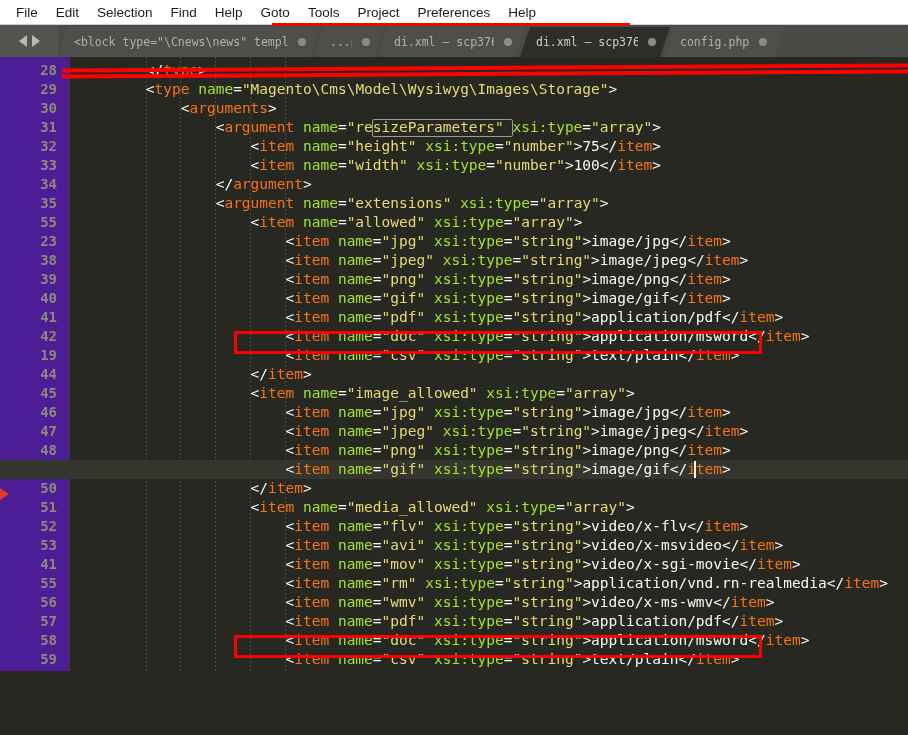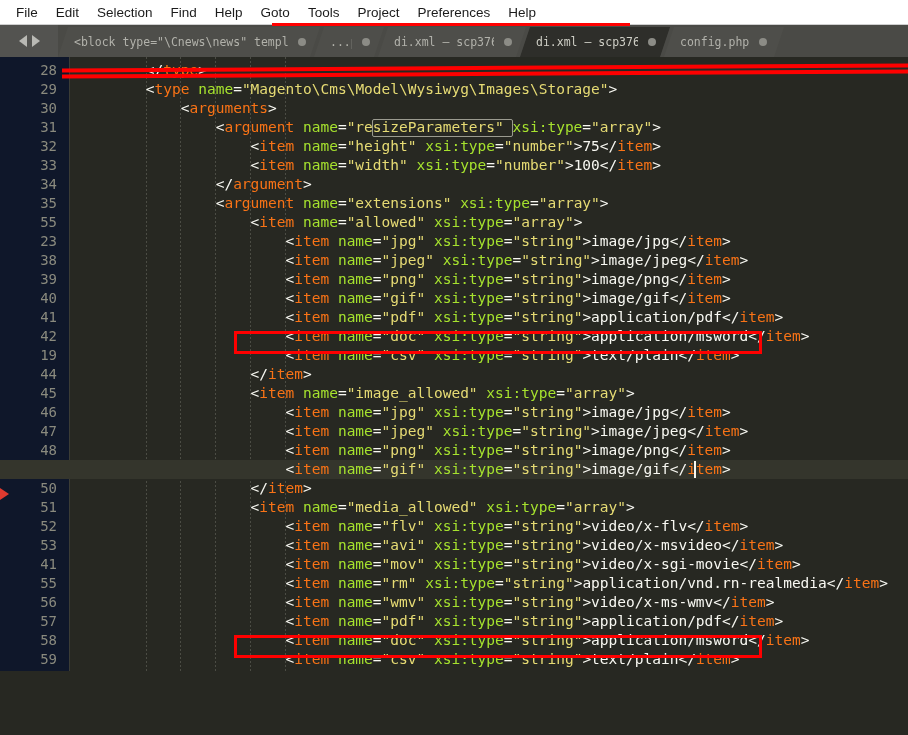--- a/index.html
+++ b/index.html
@@ -138,23 +138,24 @@
   .editor {
     position: relative;
     height: 614px;
     background: #272822;
     display: flex;
     overflow: hidden;
   }
   .gutter {
     width: 70px;
     flex: 0 0 70px;
-    background: #0f172a;
+    background: #4c1d95;
     padding-top: 4px;
     position: relative;
+    font-weight: bold;
   }
   .gutter .ln {
     height: 19px;
     line-height: 19px;
     text-align: right;
     padding-right: 13px;
     font-family: "DejaVu Sans Mono", monospace;
     font-size: 14px;
     color: #8a8a7e;
   }

